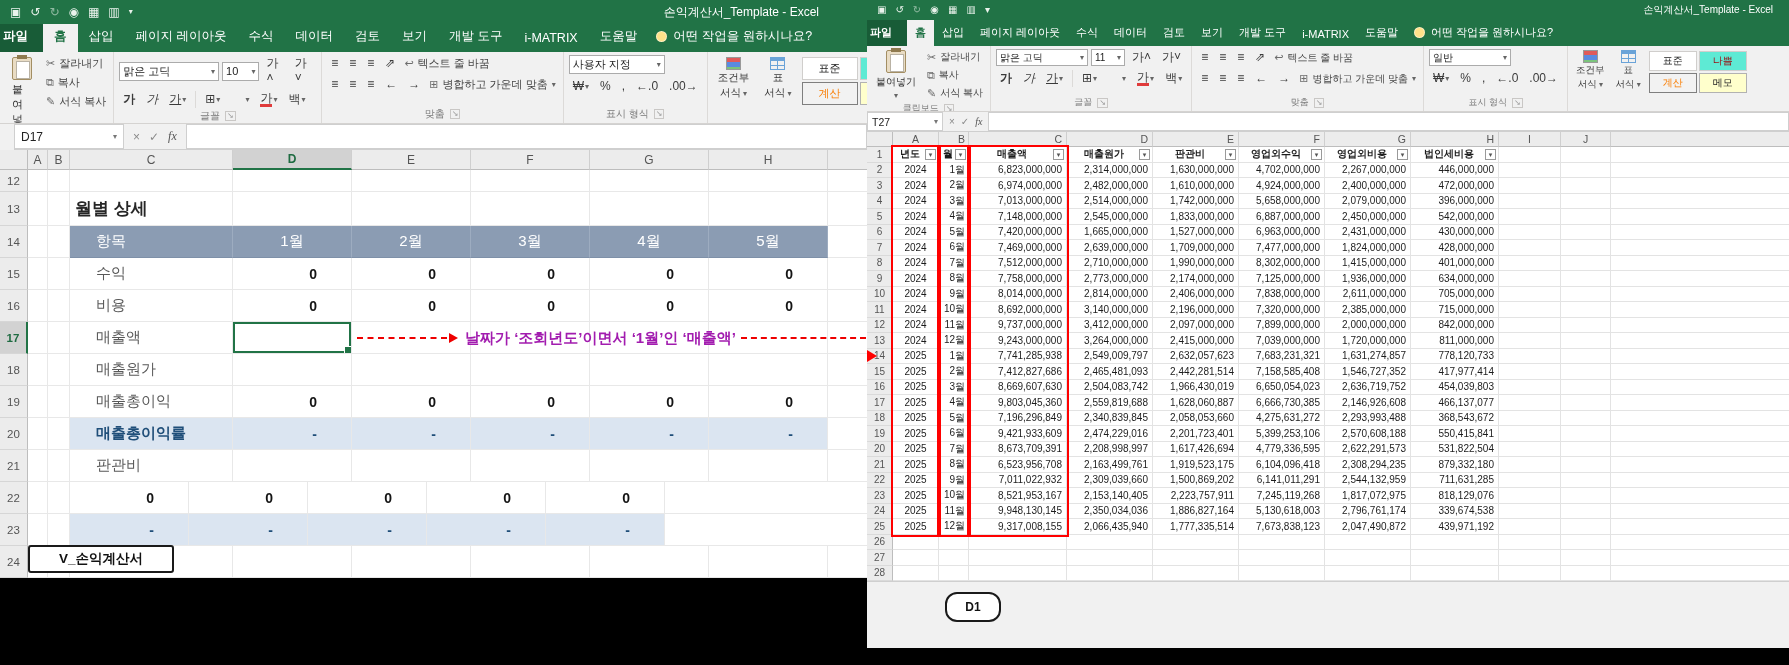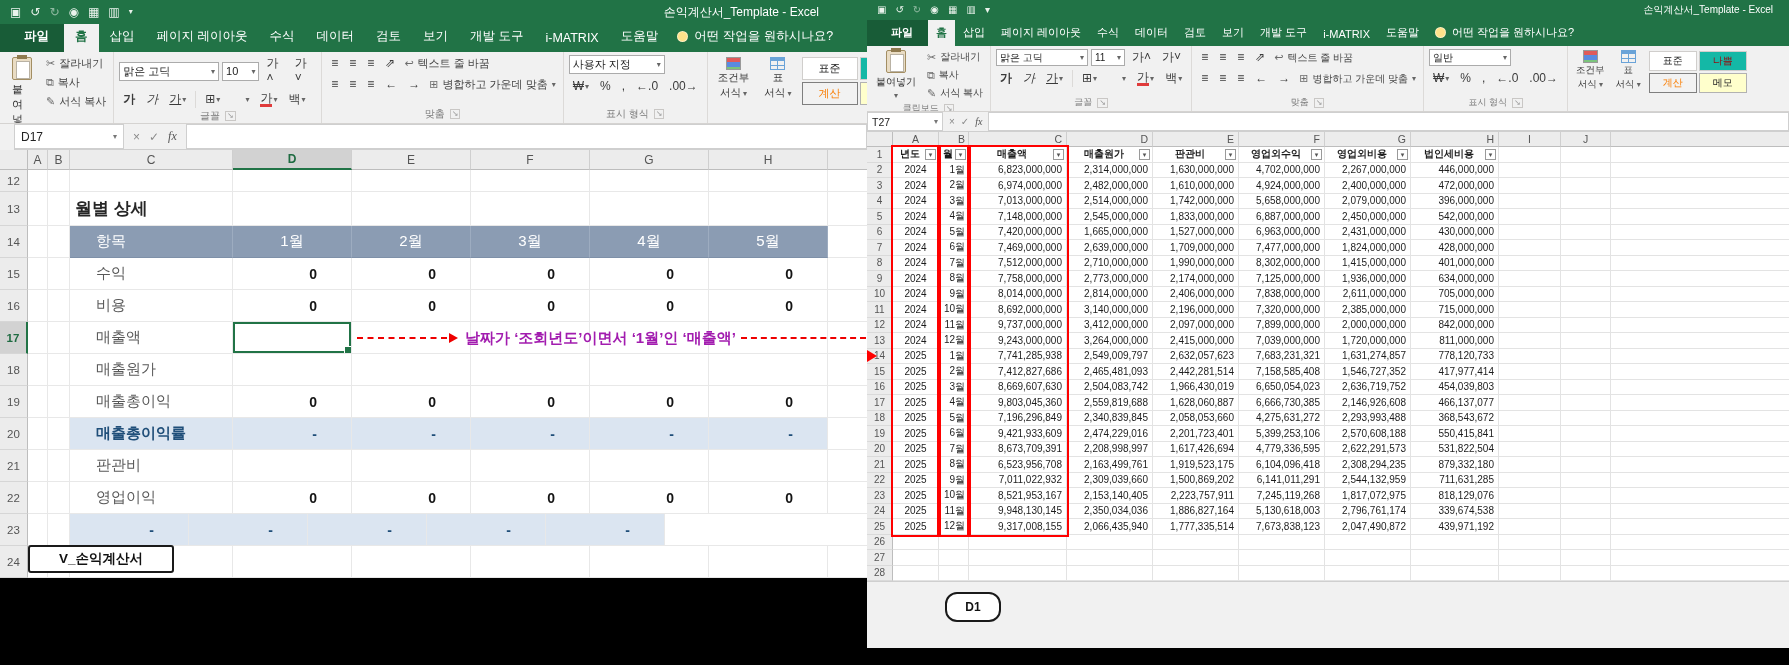--- a/index.html
+++ b/index.html
@@ -22,21 +22,21 @@
   .win-right .qi{font-size:10px;}
   .title-text{margin-left:auto;margin-right:48px;font-size:12px;white-space:nowrap;}
   .win-right .title-text{font-size:10px;margin-right:16px;}
 
   
   .tabrow{background:#217346;display:flex;align-items:flex-end;color:#fff;overflow:hidden;}
   .win-left .tabrow{height:28px;}
   .win-right .tabrow{height:26px;}
   .tab{padding:6px 11px 7px;font-size:12.5px;white-space:nowrap;cursor:pointer;}
   .win-right .tab{font-size:11px;padding:5px 8px 6px;}
-  .tab.file{background:#185c37;font-weight:bold;padding-left:24px;padding-right:15px;}
+  .tab.file{background:#185c37;font-weight:bold;padding-left:3px;padding-right:15px;}
   .tab.active{background:#f1f1f1;color:#217346;font-weight:bold;}
   .tellme{display:flex;align-items:center;gap:6px;margin-left:8px;padding-bottom:7px;font-size:12.5px;white-space:nowrap;cursor:text;}
   .win-right .tellme{font-size:11px;padding-bottom:6px;}
   .bulb{width:11px;height:11px;border-radius:50%;background:#ffe28a;border:1px solid #fff7;display:inline-block;}
 
   
   .ribbon{background:#f1f1f1;border-bottom:1px solid #d5d3d1;display:flex;align-items:stretch;overflow:hidden;}
   .win-left .ribbon{height:72px;}
   .win-right .ribbon{height:66px;}
   .rb-group{display:flex;flex-direction:column;justify-content:space-between;padding:3px 5px 0;position:relative;}
@@ -69,21 +69,21 @@
     background:linear-gradient(#e05a5a 0 4px,#5a8ae0 4px 9px,#7bc47b 9px 13px);}
   .tbl-icon{width:15px;height:13px;border:1px solid #6aa3d8;
     background:linear-gradient(to right,transparent 0 6px,#6aa3d8 6px 7px,transparent 7px),
                linear-gradient(to bottom,#6aa3d8 0 3px,transparent 3px 7px,#6aa3d8 7px 8px,transparent 8px);}
   .bigbtn{display:flex;flex-direction:column;align-items:center;gap:1px;font-size:10.5px;color:#3b3b3b;padding:2px 5px;cursor:pointer;white-space:nowrap;}
   .win-right .bigbtn{font-size:9.5px;padding:1px 3px;}
   .stgal{display:grid;grid-template-columns:repeat(2,56px);grid-auto-rows:23px;gap:2px;margin-top:2px;}
   .win-right .stgal{grid-template-columns:repeat(2,48px);grid-auto-rows:20px;}
   .style-cell{font-size:11px;display:flex;align-items:center;justify-content:center;border:1px solid #d0cecc;background:#fff;color:#222;cursor:pointer;white-space:nowrap;overflow:hidden;}
   .win-right .style-cell{font-size:10px;}
-  .style-cell.st-bad{background:#14b8a6;color:#9c0006;}
+  .style-cell.st-bad{background:#5eead4;color:#9c0006;}
   .style-cell.st-calc{background:#f2f2f2;color:#fa7d00;border-color:#7f7f7f;}
   .style-cell.st-note{background:#ffffcc;border-color:#b2b2b2;}
 
   
   .fbar{background:#f1f1f1;display:flex;align-items:stretch;border-bottom:1px solid #cfcfcf;}
   .win-left .fbar{height:26px;margin-left:14px;}
   .win-right .fbar{height:20px;}
   .namebox{width:110px;background:#fff;border:1px solid #cfcfcf;display:flex;align-items:center;justify-content:space-between;padding:0 6px;font-size:12px;color:#222;cursor:pointer;}
   .win-right .namebox{width:76px;font-size:10.5px;padding:0 4px;}
   .nb-caret{font-size:8px;color:#777;}
@@ -463,21 +463,20 @@
         <div class="lg-cell w-m lc-val"></div>
         <div class="lg-cell w-m lc-val"></div>
         <div class="lg-cell w-m lc-val"></div>
         <div class="lg-cell w-m lc-val"></div>
         <div class="lg-cell w-fill"></div>
       </div>
       <div class="lg-row" style="height: 32px;">
         <div class="lg-rowhead">22</div>
         <div class="lg-cell w-a"></div>
         <div class="lg-cell w-b"></div>
-        <div class="lg-cell w-c lc-label">영업이익</div>
         <div class="lg-cell w-m lc-val">0</div>
         <div class="lg-cell w-m lc-val">0</div>
         <div class="lg-cell w-m lc-val">0</div>
         <div class="lg-cell w-m lc-val">0</div>
         <div class="lg-cell w-m lc-val">0</div>
         <div class="lg-cell w-fill"></div>
       </div>
       <div class="lg-row" style="height: 32px;">
         <div class="lg-rowhead">23</div>
         <div class="lg-cell w-a"></div>

